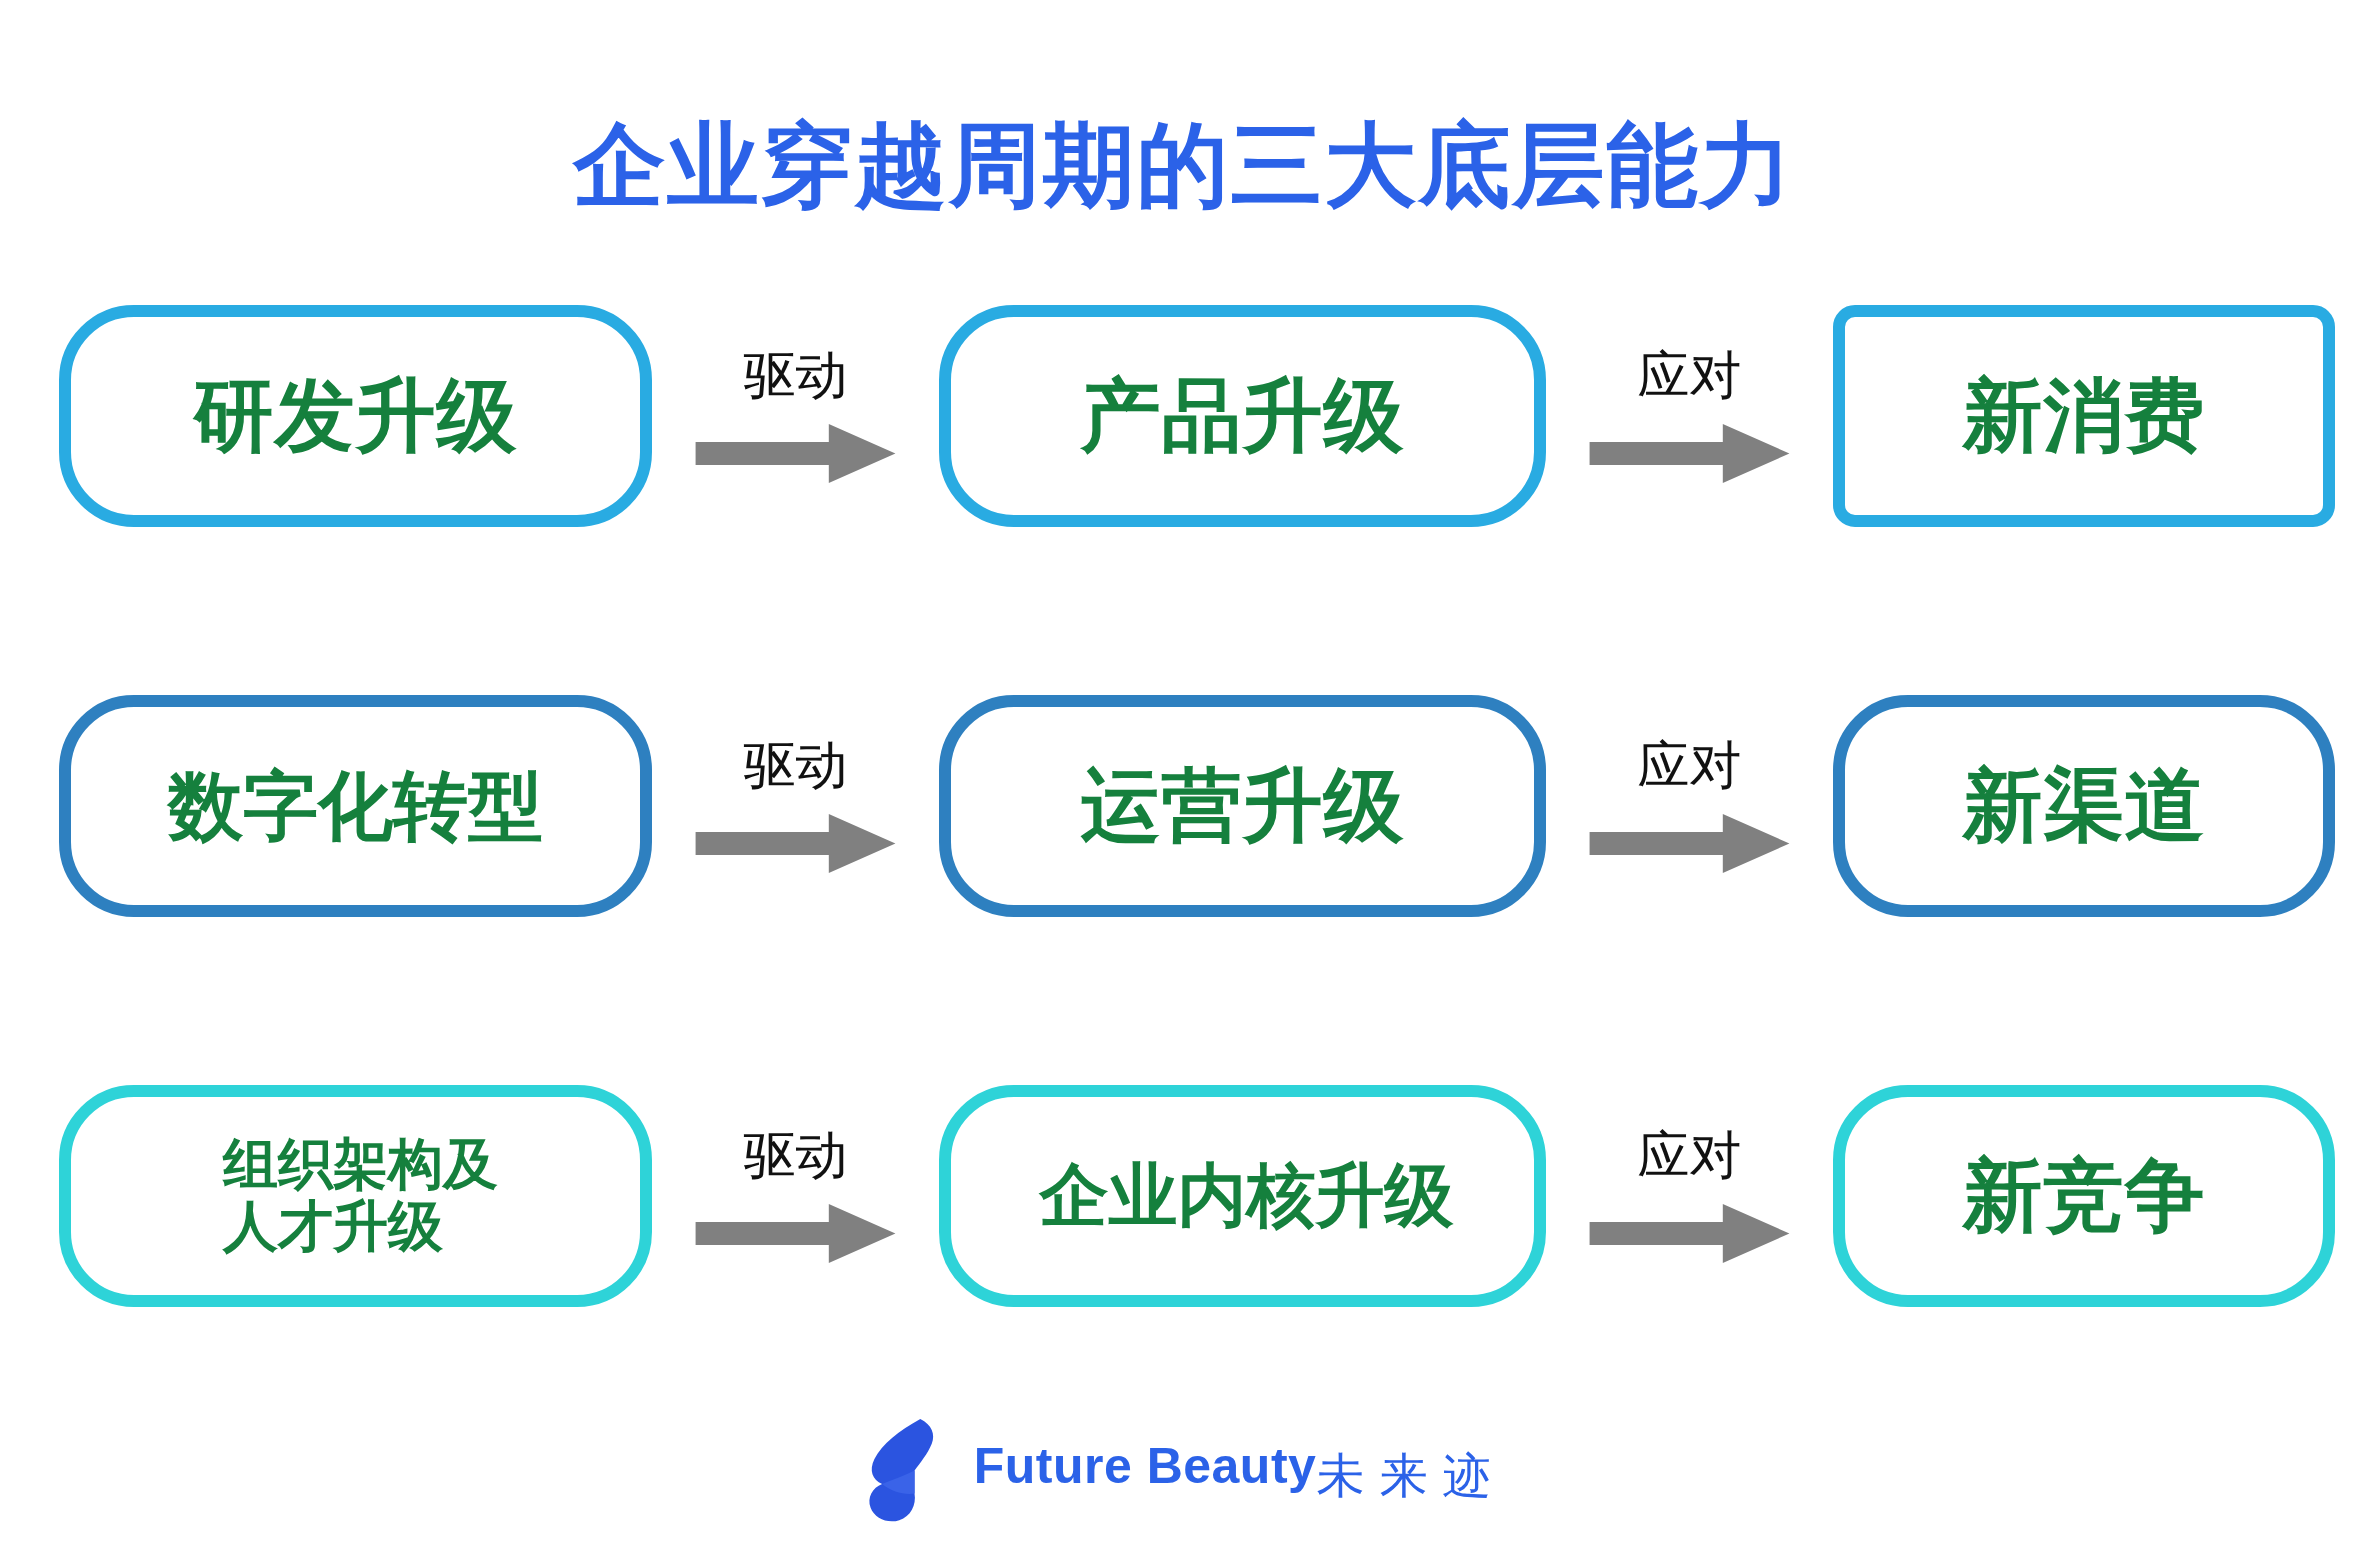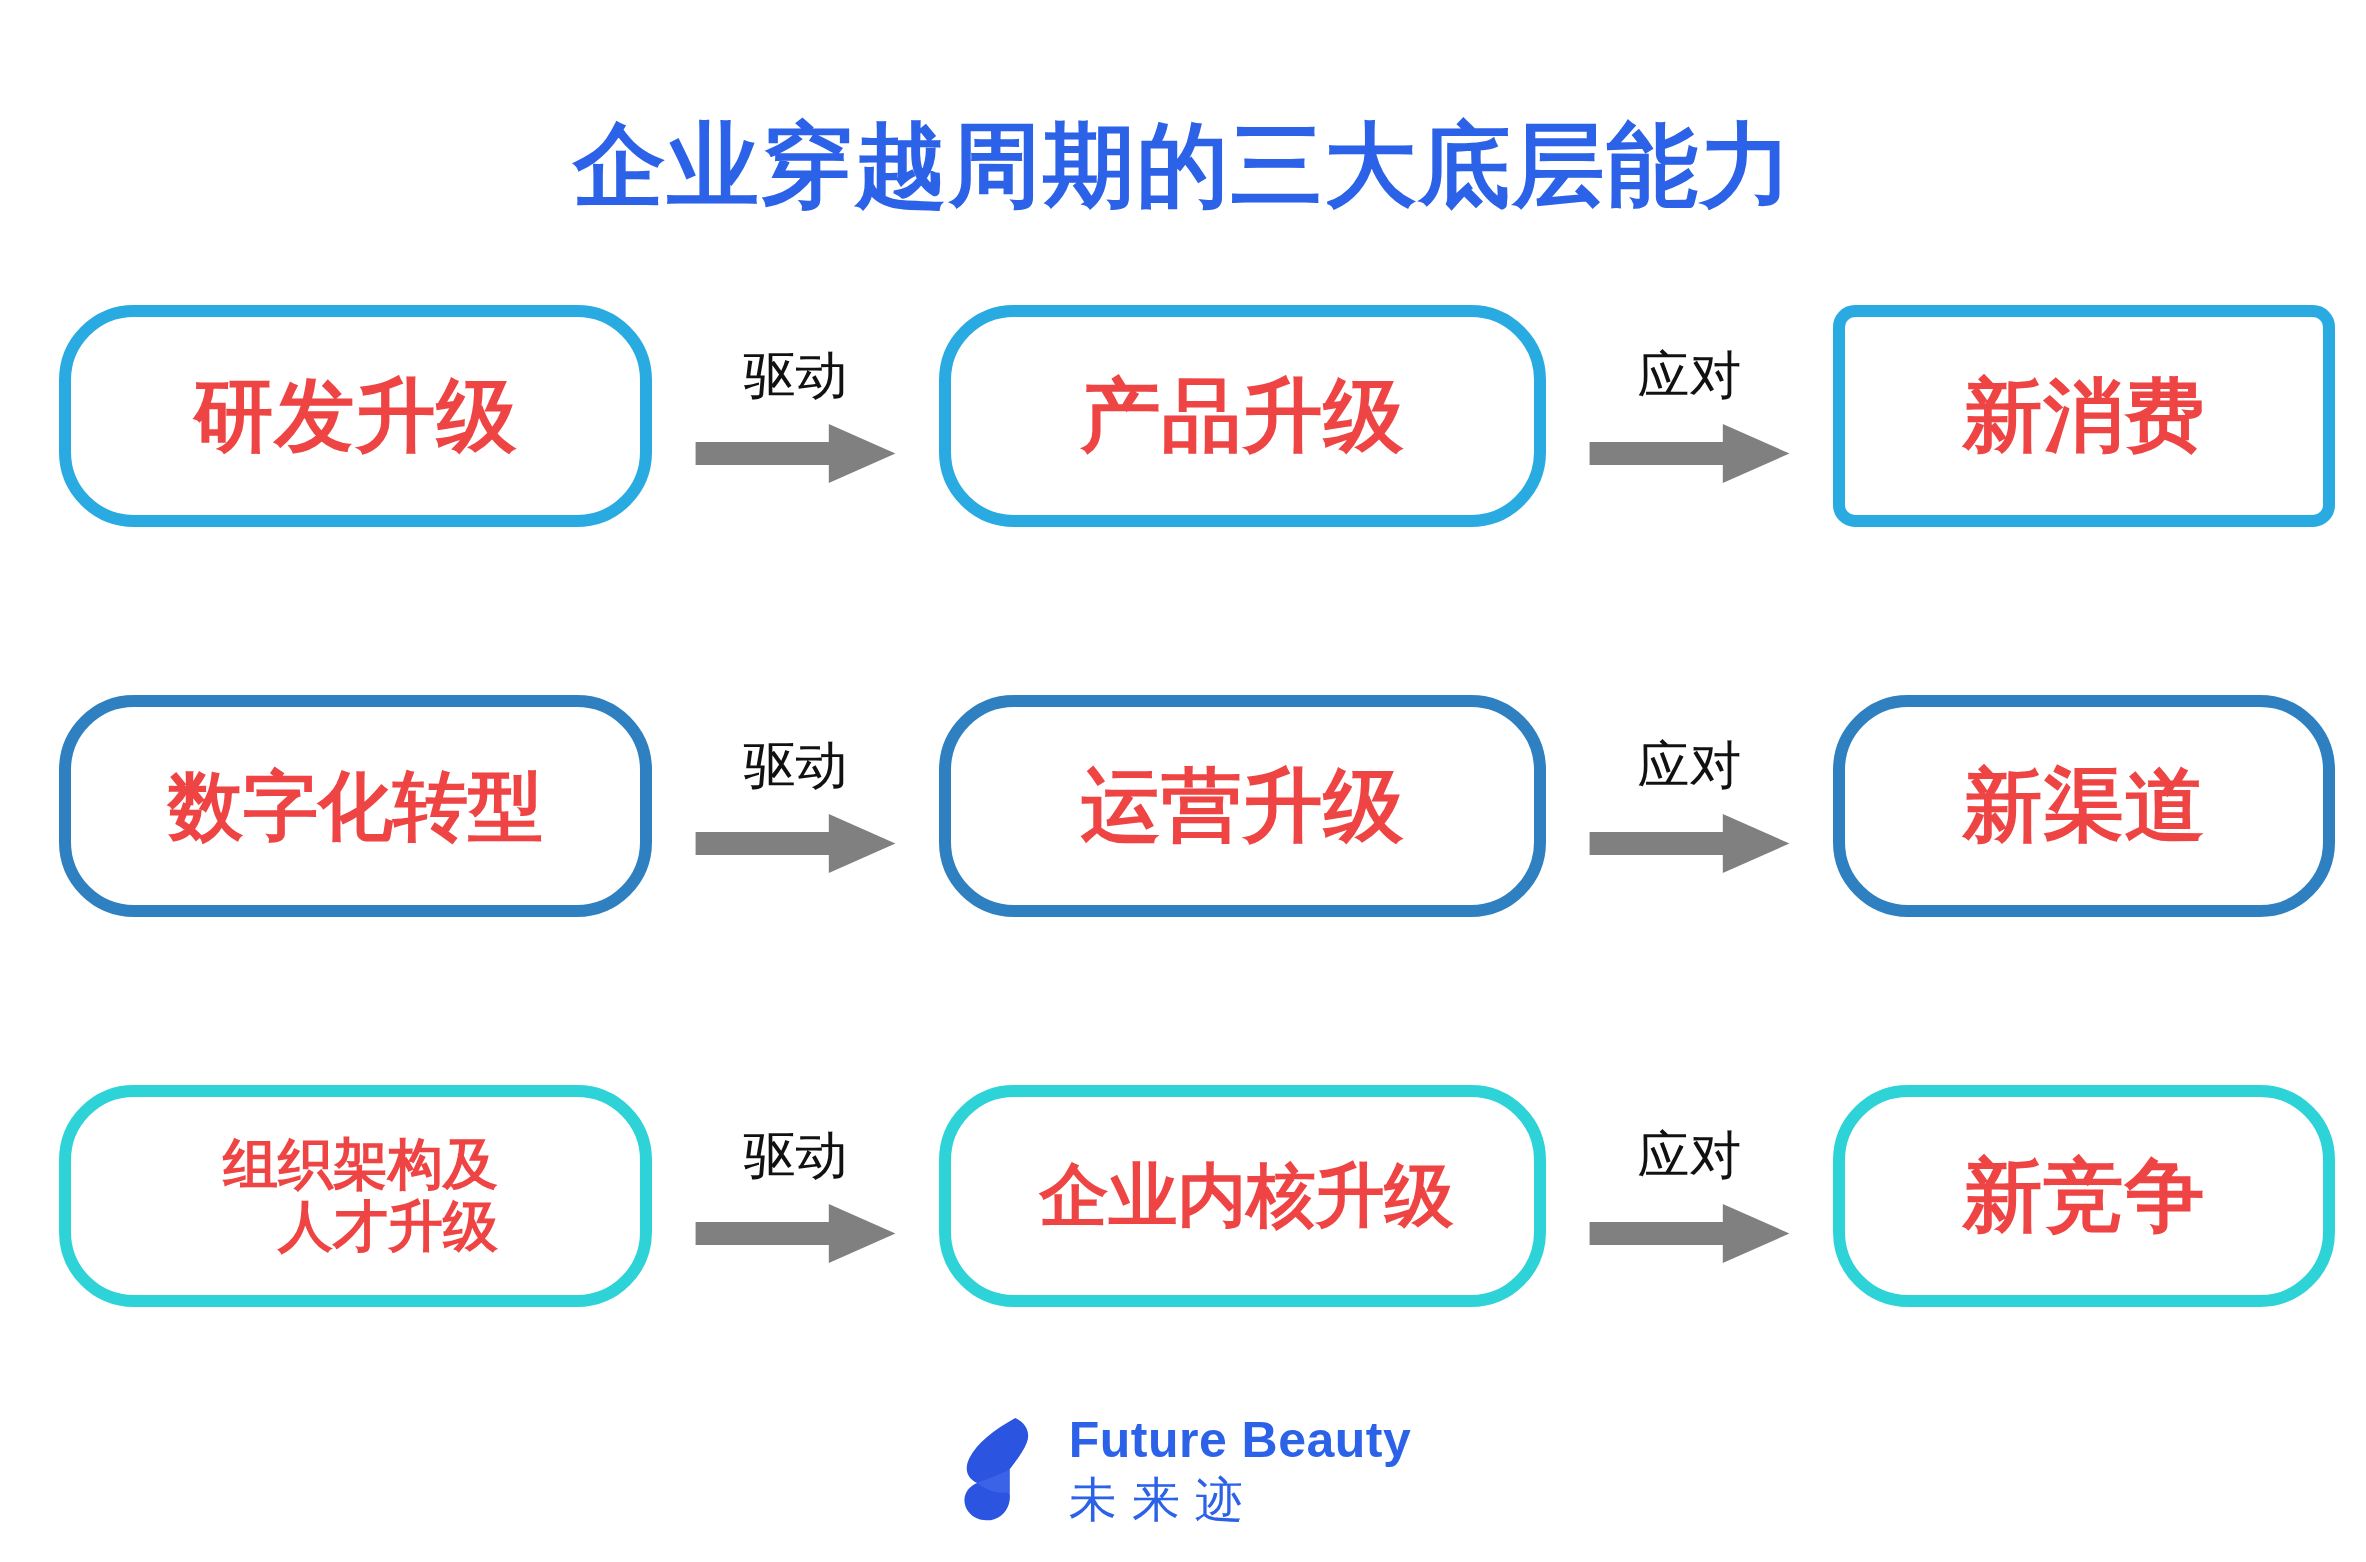--- a/index.html
+++ b/index.html
@@ -69,24 +69,24 @@
     border-width: 12.4px;
     border-radius: 75px;
     display: flex;
     align-items: center;
     justify-content: center;
     box-sizing: border-box;
     height: 222px;
     flex: none;
   }
   .node-label {
-    color: #ef4444;
+    color: #15803d;
     font-weight: 700;
     line-height: 1.12;
-    text-align: right;
+    text-align: left;
     white-space: pre-line;
     font-family: "Liberation Sans", "DejaVu Sans", sans-serif;
   }
 
   
   .col-a { width: 593px; }
   .col-b { width: 607px; }
   .col-c { width: 502px; }
 
   
@@ -126,21 +126,21 @@
     bottom: 46px;
     width: 2367px;
     display: flex;
     align-items: center;
     justify-content: center;
     gap: 25px;
   }
   .logo-mark { display: block; }
   .logo-text {
     display: flex;
-    flex-direction: column;
+    flex-direction: row;
     align-items: flex-start;
     line-height: 1;
   }
   .logo-en {
     font-size: 50px;
     font-weight: 700;
     color: #2b62e8;
     letter-spacing: 0.5px;
     font-family: "Liberation Sans", "DejaVu Sans", sans-serif;
   }

